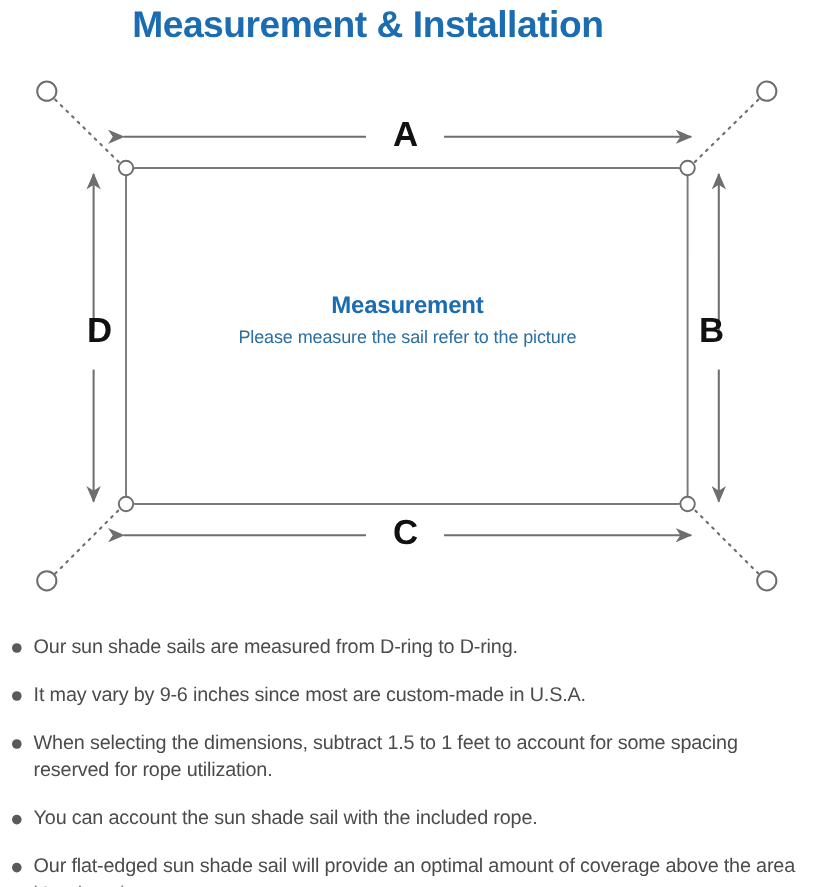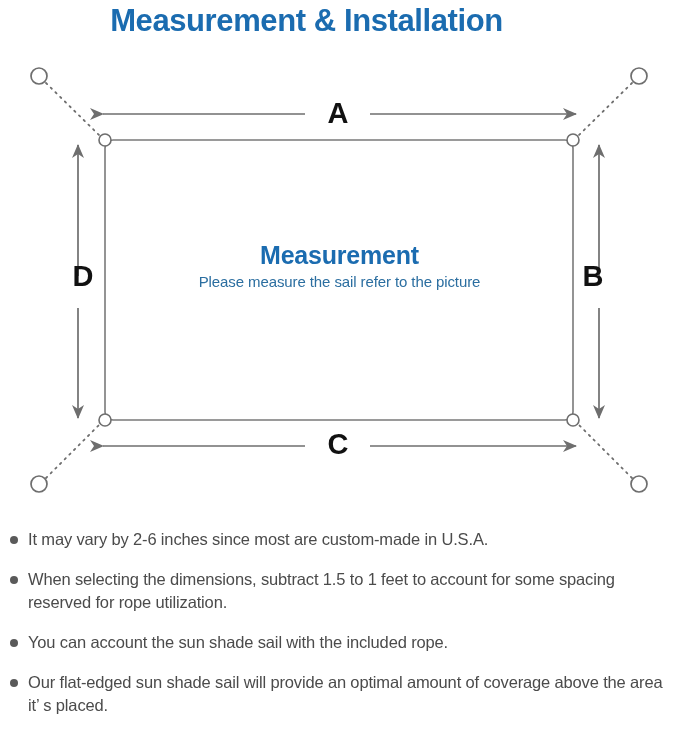--- a/index.html
+++ b/index.html
@@ -48,21 +48,21 @@
     position: absolute;
     left: 0;
     top: 190px;
     width: 679px;
     text-align: center;
     pointer-events: none;
   }
   #measurement-heading {
     font-family: "Liberation Sans", sans-serif;
     font-weight: bold;
-    font-size: 25px;
+    font-size: 20px;
     color: #1b6cb0;
     line-height: 30px;
     letter-spacing: -0.2px;
   }
   #measurement-subtext {
     font-family: Liberation Sans, sans-serif;
     font-weight: normal;
     font-size: 15px;
     color: #2b6ea0;
     line-height: 24px;
@@ -169,21 +169,25 @@
 
   <div class="dim-letter" id="dim-letter-a">A</div>
   <div class="dim-letter" id="dim-letter-b">B</div>
   <div class="dim-letter" id="dim-letter-c">C</div>
   <div class="dim-letter" id="dim-letter-d">D</div>
 </div>
 
 <div id="notes-list">
   <div class="note-item">
     <span class="bullet"></span>
-    <span class="note-text">It may vary by 2-6 inches since most are custom-made in U.S.A.</span>
+    <span class="note-text">Our sun shade sails are measured from D-ring to D-ring.</span>
+  </div>
+  <div class="note-item">
+    <span class="bullet"></span>
+    <span class="note-text">It may vary by 9-6 inches since most are custom-made in U.S.A.</span>
   </div>
   <div class="note-item">
     <span class="bullet"></span>
     <span class="note-text">When selecting the dimensions, subtract 1.5 to 1 feet to account for some spacing reserved for rope utilization.</span>
   </div>
   <div class="note-item">
     <span class="bullet"></span>
     <span class="note-text">You can account the sun shade sail with the included rope.</span>
   </div>
   <div class="note-item">

